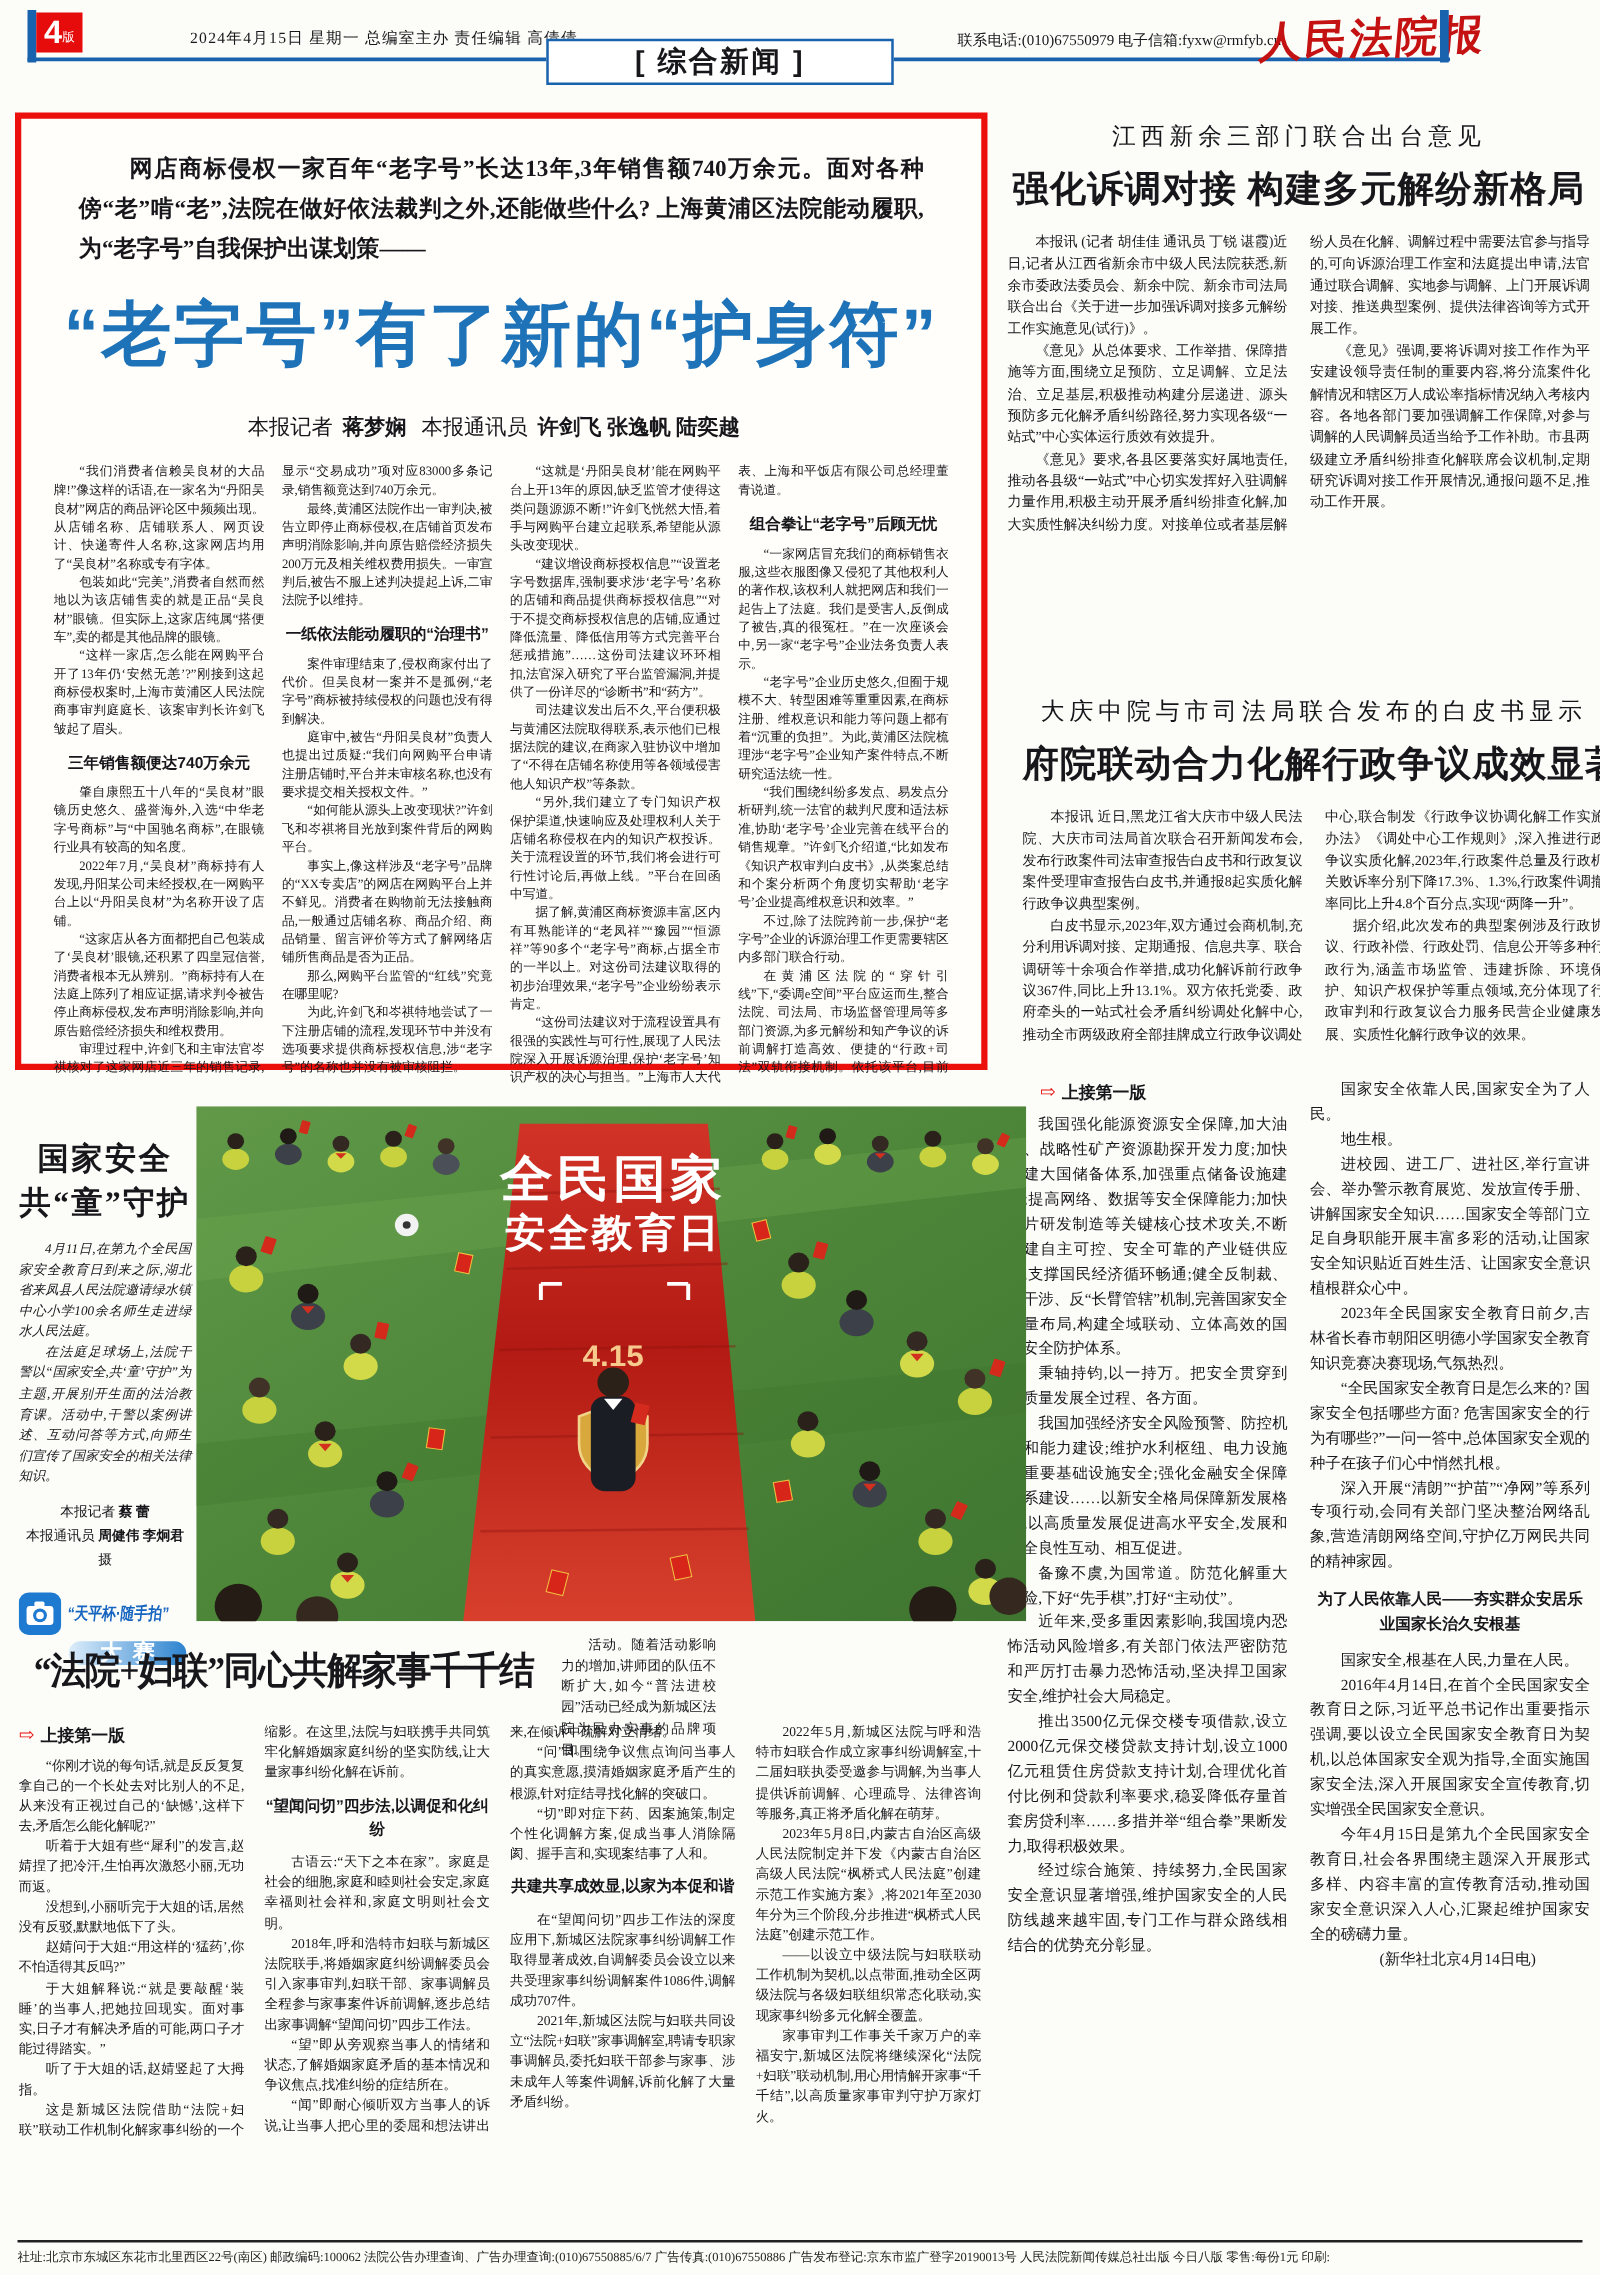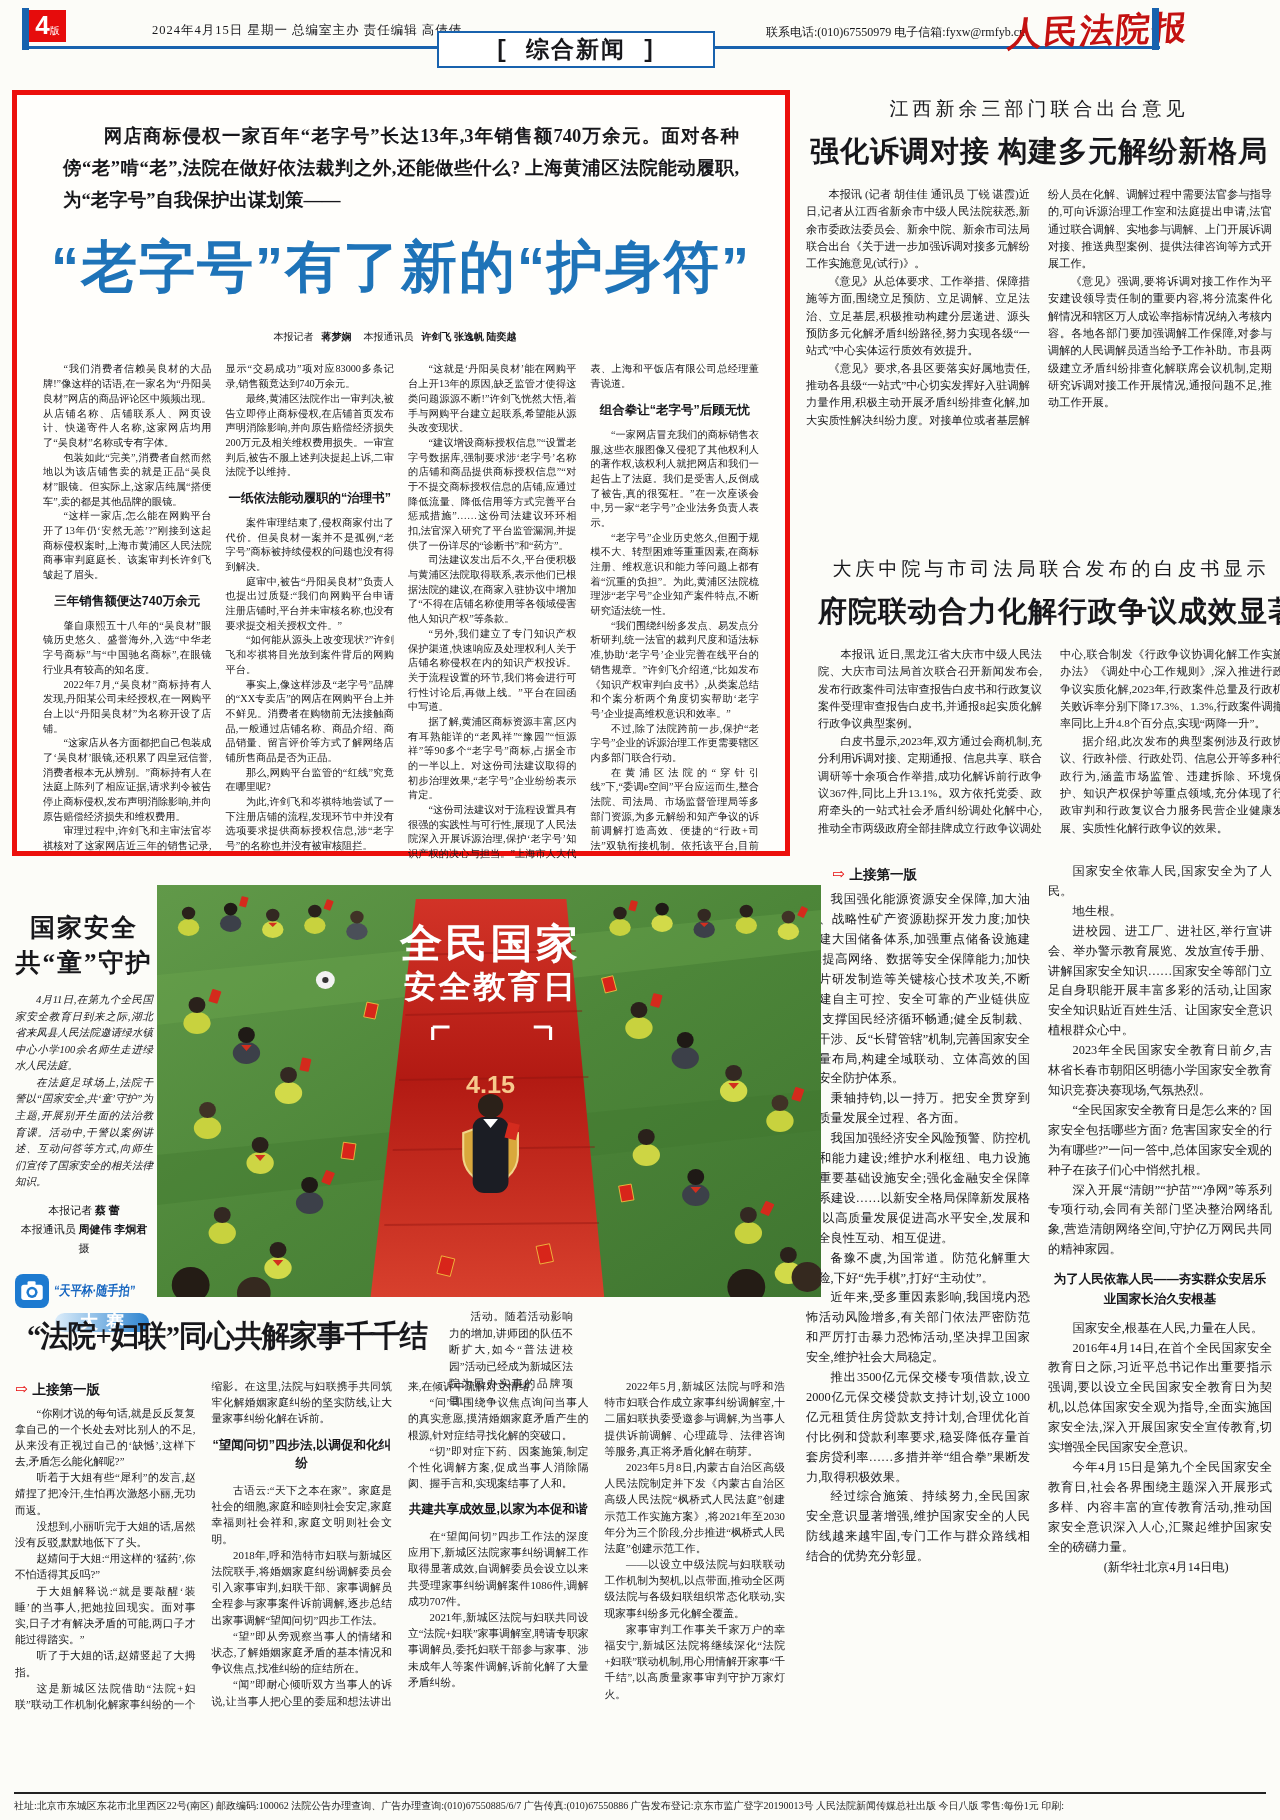--- a/index.html
+++ b/index.html
@@ -11,33 +11,33 @@
   
   .hdr-bar{left:22px;top:8px;width:7px;height:42px;background:#1862ae;}
   .hdr-page{left:29px;top:10px;width:37px;height:32px;background:#e60c0c;color:#fff;
             display:flex;align-items:flex-start;justify-content:center;line-height:1;}
   .hdr-page .num{font-family:"Liberation Sans",sans-serif;font-weight:900;font-size:26px;margin-top:2px;}
   .hdr-page .ban{font-size:10px;margin-top:16px;}
   .hdr-date{left:152px;top:22px;font-size:12.5px;letter-spacing:1px;}
   .hdr-rule{left:22px;top:46px;width:1138px;height:3px;background:#1862ae;}
   .hdr-section{left:437px;top:31px;width:274px;height:33px;background:#fff;border:2.5px solid #1862ae;
                display:flex;align-items:center;justify-content:center;
-               font-family:Liberation Mono, monospace;font-weight:800;font-size:23px;letter-spacing:2px;}
+               font-family:Liberation Sans, sans-serif;font-weight:800;font-size:23px;letter-spacing:2px;}
   .hdr-contact{left:766px;top:24px;font-size:12px;}
   .hdr-logo{left:1008px;top:8px;font-size:34px;color:#c41111;font-weight:700;
             transform:skewX(-7deg) rotate(-2deg);letter-spacing:2px;}
   .hdr-bar2{left:1152px;top:8px;width:7px;height:42px;background:#1862ae;}
 
   
   .leadbox{left:12px;top:90px;width:778px;height:766px;border:5px solid #ec100c;
            box-sizing:border-box;background:#fffefb;padding:22px 20px 16px;}
   .lead-intro{font-size:18.5px;font-weight:700;line-height:1.72;text-indent:2.2em;margin:4px 26px 0;text-align:justify;}
   .lead-headline{margin-top:14px;text-align:center;font-family:"Liberation Sans","DejaVu Sans",sans-serif;
                  font-weight:900;font-size:56px;color:#1e73b8;letter-spacing:2px;white-space:nowrap;}
-  .lead-byline{text-align:center;margin-top:24px;font-size:10px;}
+  .lead-byline{text-align:center;margin-top:24px;font-size:17px;}
   .lead-byline b{margin:0 12px 0 8px;}
   .lead-body{margin:18px 6px 0;height:508px;overflow:hidden;column-count:4;column-gap:14px;
              font-size:10.2px;line-height:1.44;text-align:justify;}
   .lead-body p{text-indent:2em;}
   .sub{font-family:"Liberation Sans","DejaVu Sans",sans-serif;font-size:12.5px;font-weight:800;
        text-align:center;margin:9px 0;}
 
   
   .kicker{text-align:center;font-size:19px;letter-spacing:4px;font-weight:400;}
   .rt-headline{text-align:center;font-size:29px;font-weight:800;letter-spacing:1px;margin:10px 0 14px;white-space:nowrap;}

